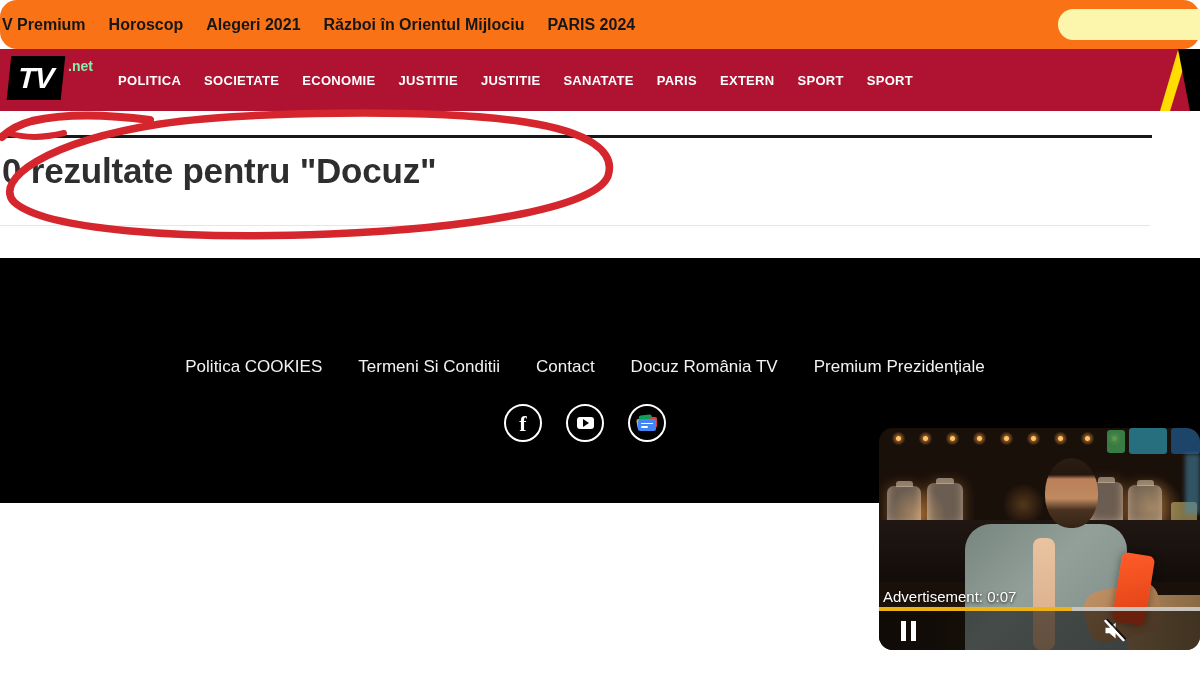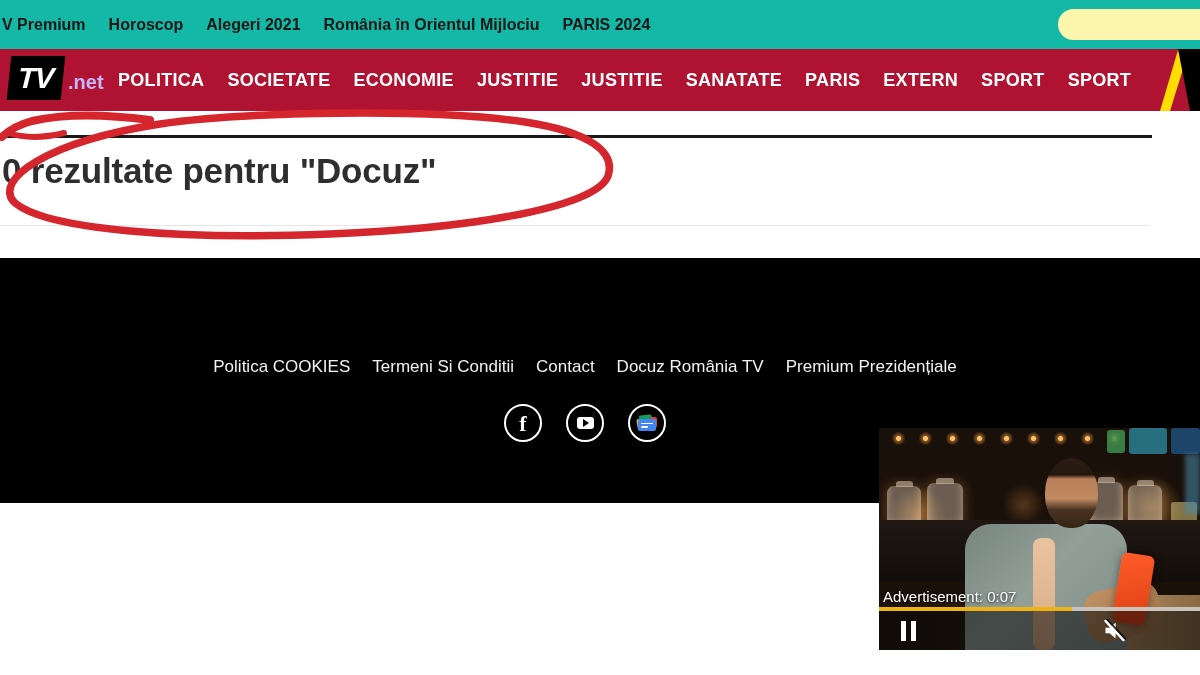--- a/index.html
+++ b/index.html
@@ -5,21 +5,21 @@
   * { margin:0; padding:0; box-sizing:border-box; }
   html,body { width:1200px; height:675px; }
   body {
     position:relative; overflow:hidden; background:#fff;
     font-family:"Liberation Sans", sans-serif;
   }
 
   
   .topbar {
     position:absolute; left:0; top:0; width:1200px; height:49px;
-    background:#14b8a6; display:flex; align-items:center;
+    background:#f97316; display:flex; align-items:center;border-radius:17px;
   }
   .topbar-links { display:flex; gap:23px; padding-left:2px; }
   .topbar-link {
     font-size:16px; font-weight:bold; color:#161616; white-space:nowrap;
     cursor:pointer; text-decoration:none;
   }
   .search-pill {
     position:absolute; left:1058px; top:9px; width:170px; height:31px;
     background:#fcf6ad; border:none; border-radius:17px; outline:none;
     padding:0 14px; font-size:14px; color:#555;
@@ -33,29 +33,29 @@
   .logo-box {
     position:absolute; left:9px; top:7px; width:54px; height:44px;
     background:#000; transform:skewX(-6deg);
     display:flex; align-items:center; justify-content:center; cursor:pointer;
   }
   .logo-tv {
     color:#fff; font-weight:bold; font-style:italic; font-size:29px;
     letter-spacing:-1px; transform:skewX(3deg);
   }
   .logo-net {
-    position:absolute; left:68px; top:22px; color:#c4b5fd; font-weight:bold;
-    font-size:20px; cursor:pointer;
+    position:absolute; left:68px; top:9px; color:#86efac; font-weight:bold;
+    font-size:14px; cursor:pointer;
   }
   .nav-items {
     position:absolute; left:118px; top:0; height:62px;
     display:flex; gap:23px; align-items:center;
   }
   .nav-item {
-    color:#fff; font-weight:bold; font-size:18px; letter-spacing:.3px;
+    color:#fff; font-weight:bold; font-size:13px; letter-spacing:.3px;
     white-space:nowrap; cursor:pointer;
   }
   .nav-corner { position:absolute; right:0; top:0; width:48px; height:62px; }
 
   
   .black-rule { position:absolute; left:0; top:135px; width:1152px; height:3px; background:#181818; }
   .headline {
     position:absolute; left:2px; top:151px; font-size:35px; font-weight:bold;
     color:#2e2e2e; letter-spacing:-0.2px; white-space:nowrap;
   }
@@ -64,21 +64,21 @@
     position:absolute; left:0; top:100px; width:640px; height:150px;
     overflow:visible; pointer-events:none; z-index:5;
   }
 
   
   .footer {
     position:absolute; left:0; top:258px; width:1200px; height:245px; background:#000;
   }
   .footer-links {
     position:absolute; left:0; top:99px; width:1170px;
-    display:flex; justify-content:center; gap:22px;
+    display:flex; justify-content:center; gap:36px;
   }
   .footer-link { color:#f2f2f2; font-size:17px; white-space:nowrap; cursor:pointer; }
   .social-row {
     position:absolute; left:0; top:146px; width:1170px;
     display:flex; justify-content:center; gap:24px;
   }
   .social-circle {
     width:38px; height:38px; border:2.5px solid #fff; border-radius:50%;
     display:flex; align-items:center; justify-content:center; cursor:pointer;
     position:relative; background:#000;
@@ -99,21 +99,21 @@
   .gn-blue   {
     position:absolute; left:1px; top:4px; width:18px; height:12px; background:#4285f4;
     border-radius:2px; display:flex; flex-direction:column; justify-content:center; gap:2px; padding:2px 3px;
   }
   .gn-line { height:1.5px; background:#fff; border-radius:1px; }
   .gn-line.short { width:60%; }
 
   
   .video-ad {
     position:absolute; left:879px; top:428px; width:321px; height:222px;
-    background:#1a100a; overflow:hidden; z-index:10; cursor:pointer;
+    background:#1a100a; overflow:hidden; z-index:10; cursor:pointer;border-radius:14px;
   }
   .scene { position:absolute; inset:0; }
   .scene-bg {
     position:absolute; inset:0;
     background:linear-gradient(180deg,#0b0704 0%,#1c1009 9%,#3a2412 26%,#43291ا5 0%,#3a2413 40%,#241710 55%,#171210 70%,#14100d 100%);
   }
   .lights {
     position:absolute; left:6px; top:3px; width:240px; height:15px;
     background-image:radial-gradient(circle at 50% 50%, #ffc46a 0 2px, rgba(255,160,60,.45) 3px, transparent 7px);
     background-size:27px 15px; background-repeat:repeat-x;
@@ -182,21 +182,21 @@
   svg { display:block; }
 </style>
 </head>
 <body>
 
 <div class="topbar">
   <div class="topbar-links">
     <a class="topbar-link">V Premium</a>
     <a class="topbar-link">Horoscop</a>
     <a class="topbar-link">Alegeri 2021</a>
-    <a class="topbar-link">România în Orientul Mijlociu</a>
+    <a class="topbar-link">Război în Orientul Mijlociu</a>
     <a class="topbar-link">PARIS 2024</a>
   </div>
   <input class="search-pill" type="text" value="" style="">
 </div>
 
 <div class="nav">
   <div class="logo-box">
     <span class="logo-tv">TV</span>
   </div>
   <span class="logo-net">.net</span>

